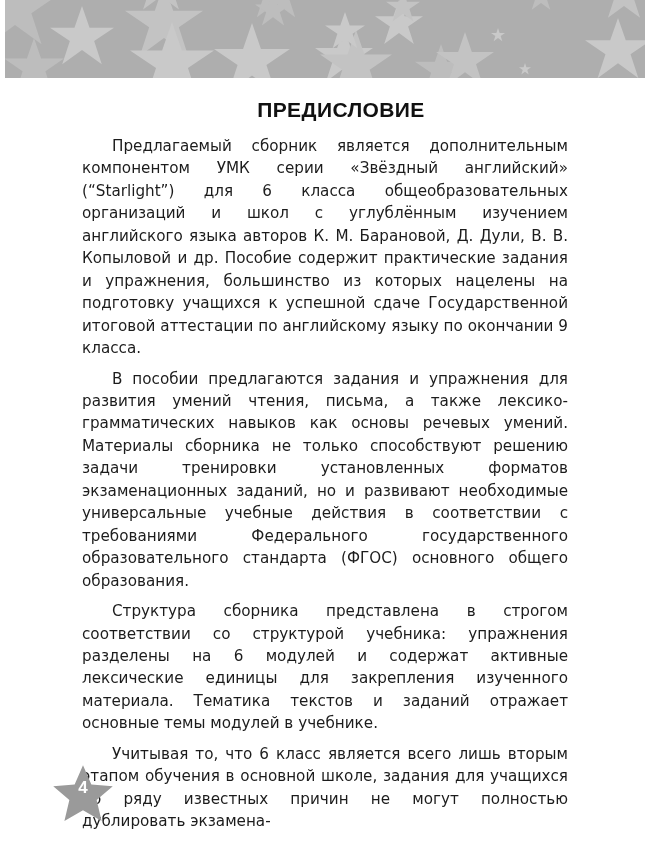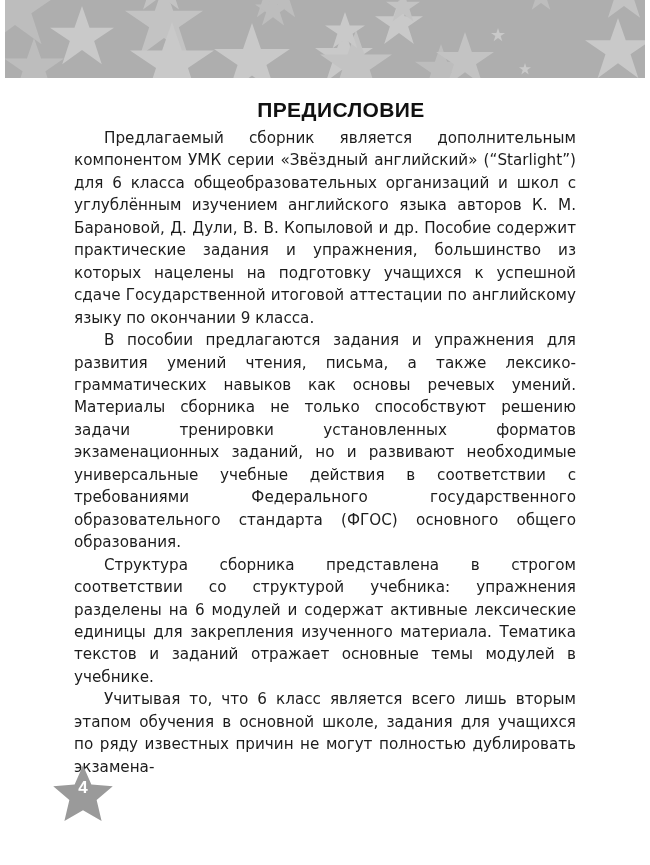--- a/index.html
+++ b/index.html
@@ -74,21 +74,21 @@
     top: 127px;
     width: 502px;
     font-family: "DejaVu Sans", sans-serif;
     font-size: 15.2px;
     line-height: 22.45px;
     text-align: justify;
     color: #1c1c1c;
     hyphens: manual;
   }
   #body-text p {
-    margin: 0;
+    margin: 8px;
     text-indent: 30px;
     text-align: justify;
   }
   #body-text p:last-child {
     text-align: justify;
   }
 
   
   #page-number-marker {
     position: absolute;

